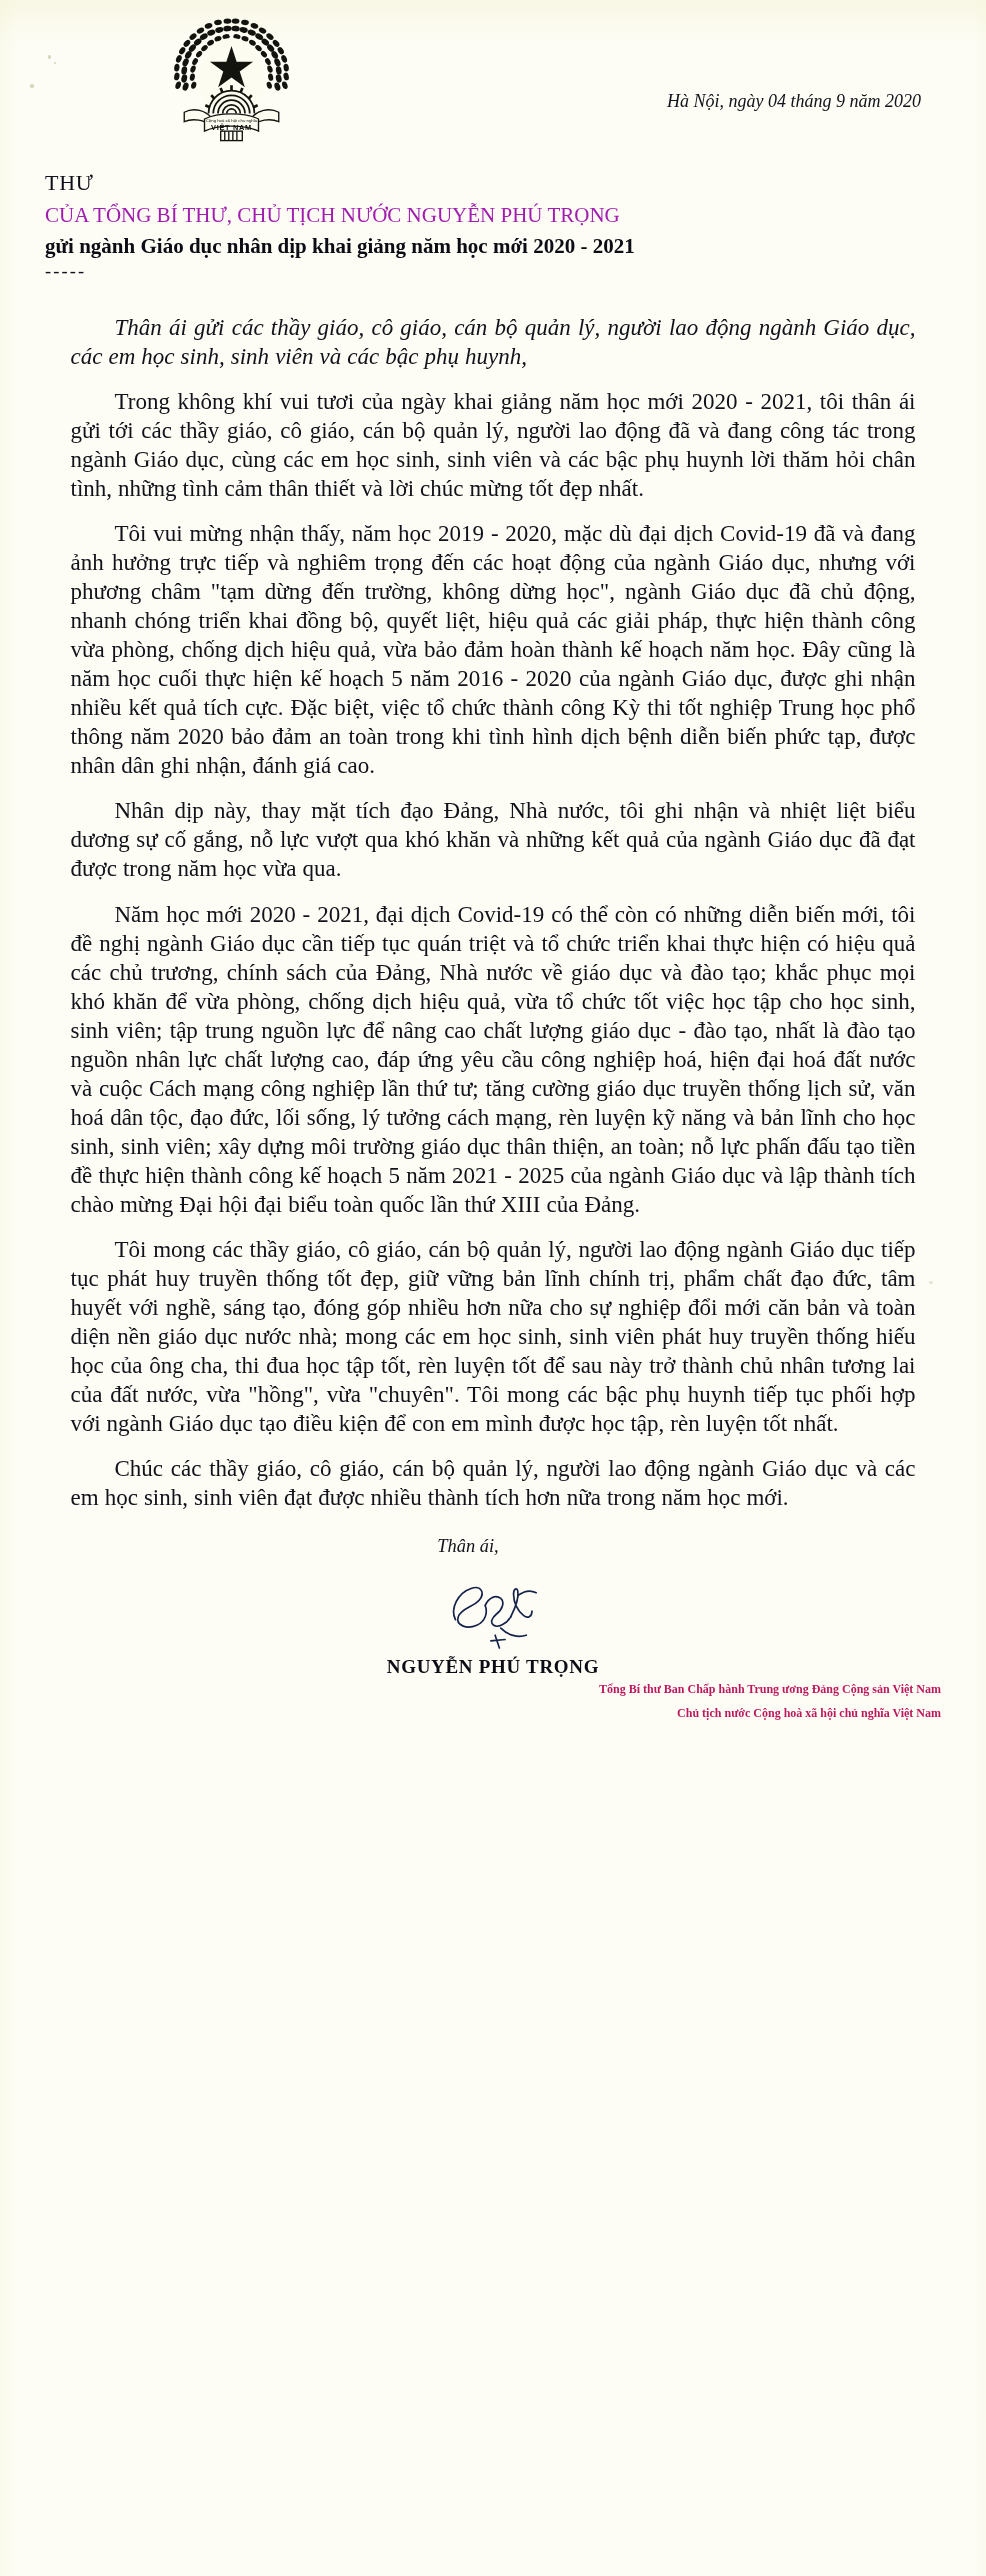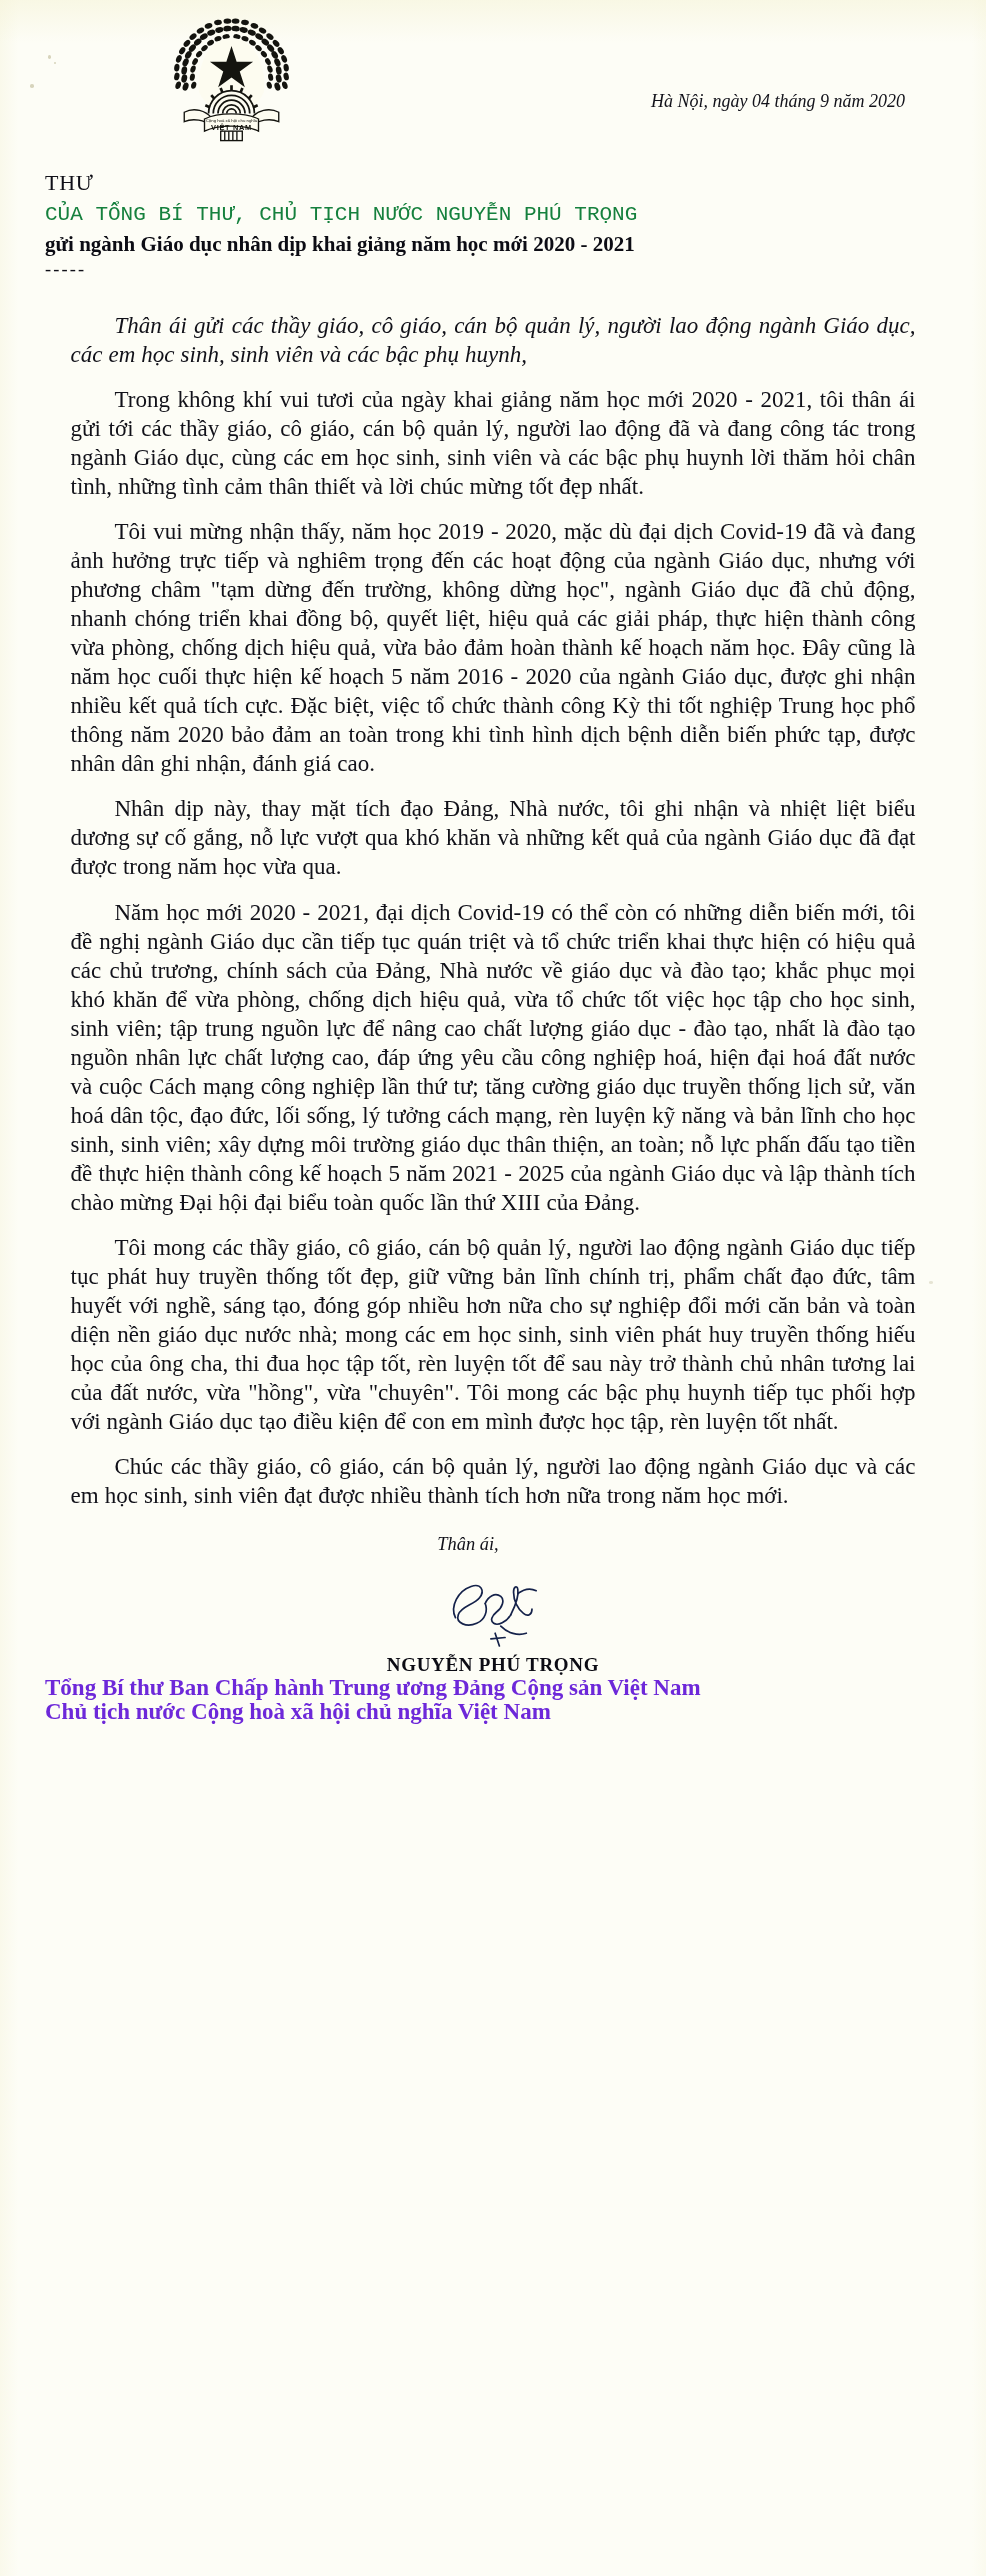--- a/index.html
+++ b/index.html
@@ -51,44 +51,43 @@
     position: absolute;
     left: 119px;
     top: 11px;
     width: 135px;
     height: 135px;
   }
   .emblem svg { display: block; width: 100%; height: 100%; }
 
   .dateline {
     position: absolute;
-    right: 36px;
+    right: 20px;
     top: 91px;
     font-style: italic;
     font-size: 18px;
     color: #12121a;
     white-space: nowrap;
   }
 
   
   .title-block {
     text-align: left;
     margin-top: 2.8px;
   }
   .title-main {
     font-size: 22px;
     letter-spacing: 0.7px;
     color: #101018;
     margin-bottom: 7px;
   }
   .title-sub1 {
     font-size: 21px;
-    color: #15803d;
+    color: #a21caf;
     margin-bottom: 6.4px;
-    font-family: Liberation Mono, monospace;
   }
   .title-sub2 {
     font-size: 21px;
     font-weight: bold;
     color: #0c0c14;
     margin-bottom: 2.8px;
   }
   .title-rule {
     font-size: 18.4px;
     letter-spacing: 2.1px;
@@ -140,24 +139,24 @@
 
   .sign-name {
     text-align: center;
     font-size: 19px;
     font-weight: bold;
     letter-spacing: 0.7px;
     color: #0c0c14;
     margin-top: -4.3px;
   }
   .sign-title {
-    text-align: left;
-    font-size: 23px;
+    text-align: right;
+    font-size: 12px;
     font-weight: bold;
-    color: #6d28d9;
+    color: #be185d;
     line-height: 23.4px;
   }
 </style>
 </head>
 <body>
 
 <div class="page">
   <div class="scan-tint"></div>
   <div class="speck" style="left:48px;top:55px;width:2.8px;height:3.5px;"></div>
   <div class="speck" style="left:54px;top:62px;width:2.1px;height:2.1px;"></div>

